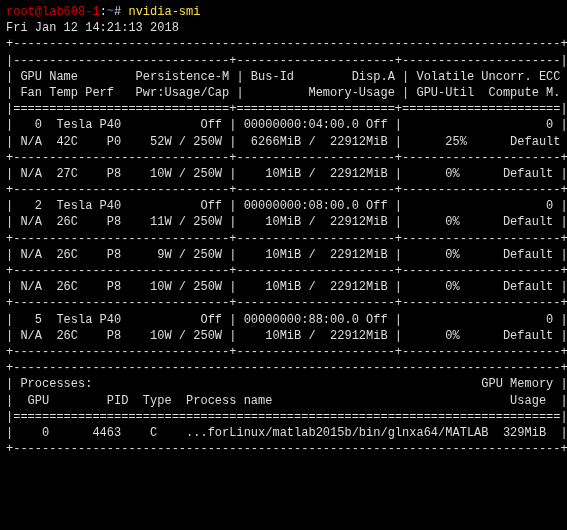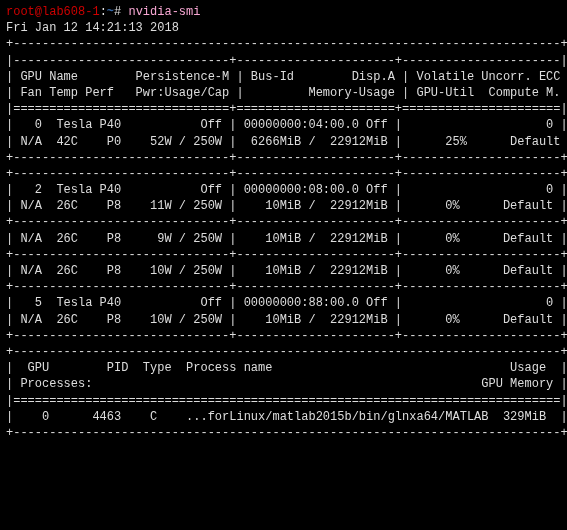--- a/index.html
+++ b/index.html
@@ -9,48 +9,49 @@
       font-family: "Courier New", monospace;
       font-size: 12px;
       line-height: 1.35;
       width: 567px;
     }
     body { padding: 4px 6px; }
     .line { white-space: pre; }
     .prompt-user { color: #cc0000; font-weight: normal; }
     .prompt-path { color: #3465a4; font-weight: bold; }
     .prompt-sym { color: #ddd; }
-    .cmd { color: #f9a8d4; }
+    .cmd { color: #fde047; }
   </style>
 </head>
 <body>
 
 <div id="term">
     <div class="line"><span class="prompt-user">root@lab608-1</span><span class="prompt-sym">:</span><span class="prompt-path">~</span><span class="prompt-sym"># </span><span class="cmd">nvidia-smi</span></div>
     <div class="line">Fri Jan 12 14:21:13 2018</div>
     <div class="line">+----------------------------------------------------------------------------+</div>
     <div class="line">|------------------------------+----------------------+----------------------|</div>
     <div class="line">| GPU Name        Persistence-M | Bus-Id        Disp.A | Volatile Uncorr. ECC |</div>
     <div class="line">| Fan Temp Perf   Pwr:Usage/Cap |         Memory-Usage | GPU-Util  Compute M. |</div>
     <div class="line">|==============================+======================+======================|</div>
     <div class="line">|   0  Tesla P40           Off | 00000000:04:00.0 Off |                    0 |</div>
     <div class="line">| N/A  42C    P0    52W / 250W |  6266MiB /  22912MiB |      25%      Default |</div>
     <div class="line">+------------------------------+----------------------+----------------------+</div>
+    <div class="line">| N/A  27C    P8    10W / 250W |    10MiB /  22912MiB |      0%      Default |</div>
     <div class="line">+------------------------------+----------------------+----------------------+</div>
     <div class="line">|   2  Tesla P40           Off | 00000000:08:00.0 Off |                    0 |</div>
     <div class="line">| N/A  26C    P8    11W / 250W |    10MiB /  22912MiB |      0%      Default |</div>
     <div class="line">+------------------------------+----------------------+----------------------+</div>
     <div class="line">| N/A  26C    P8     9W / 250W |    10MiB /  22912MiB |      0%      Default |</div>
     <div class="line">+------------------------------+----------------------+----------------------+</div>
     <div class="line">| N/A  26C    P8    10W / 250W |    10MiB /  22912MiB |      0%      Default |</div>
     <div class="line">+------------------------------+----------------------+----------------------+</div>
     <div class="line">|   5  Tesla P40           Off | 00000000:88:00.0 Off |                    0 |</div>
     <div class="line">| N/A  26C    P8    10W / 250W |    10MiB /  22912MiB |      0%      Default |</div>
     <div class="line">+------------------------------+----------------------+----------------------+</div>
     <div class="line"></div>
     <div class="line">+----------------------------------------------------------------------------+</div>
+    <div class="line">| Processes:                                                      GPU Memory |</div>
     <div class="line">|  GPU        PID  Type  Process name                                 Usage  |</div>
-    <div class="line">| Processes:                                                      GPU Memory |</div>
     <div class="line">|============================================================================|</div>
     <div class="line">|    0      4463    C    ...forLinux/matlab2015b/bin/glnxa64/MATLAB  329MiB  |</div>
     <div class="line">+----------------------------------------------------------------------------+</div>
     <div class="line"></div>
   </div>
 
 </body></html>

